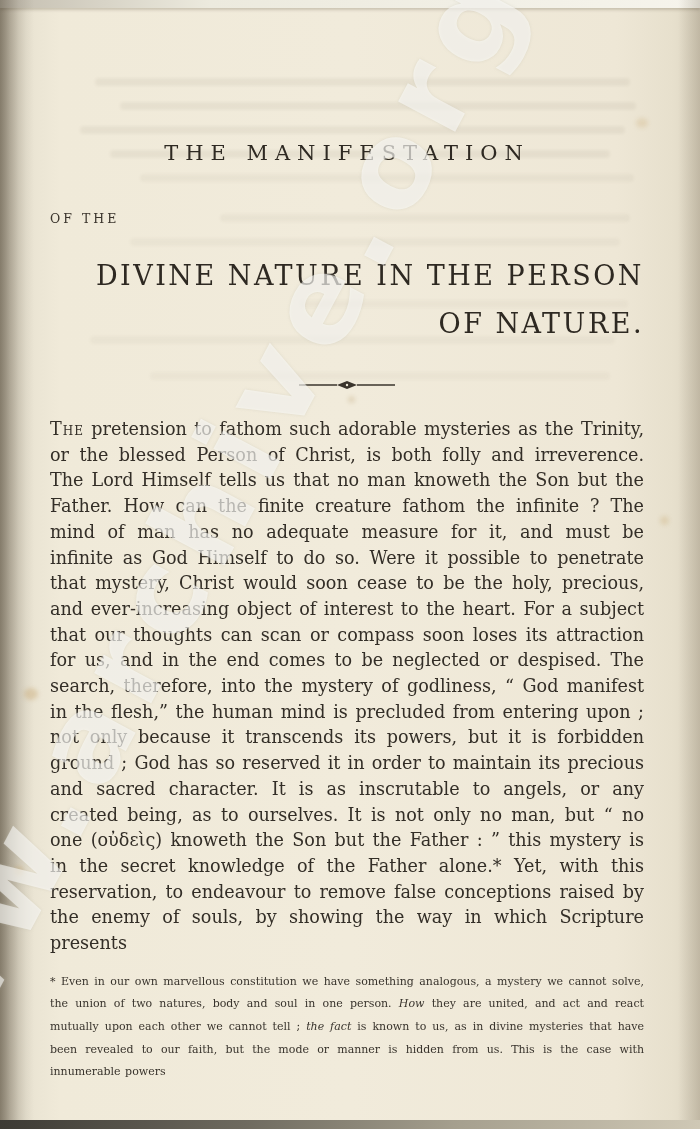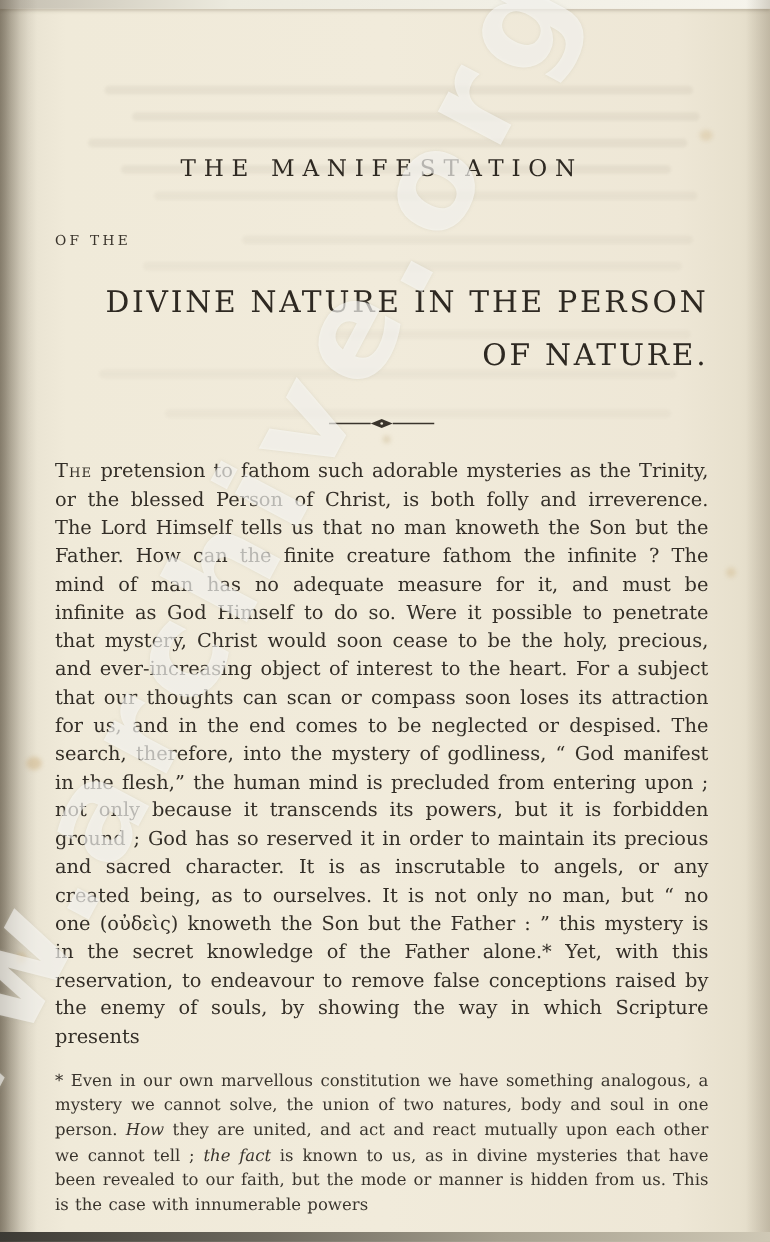--- a/index.html
+++ b/index.html
@@ -115,21 +115,21 @@
     margin: 24px 0 0 0;
     font-size: 17.6px;
     line-height: 25.7px;
     text-align: justify;
     word-spacing: 1.5px;
     color: #332e27;
   }
   .lead { font-variant: small-caps; letter-spacing: 1px; }
   .footnote {
     margin-top: 14px;
-    font-size: 15px;
+    font-size: 11px;
     line-height: 22.6px;
     text-align: justify;
     word-spacing: 1px;
     color: #38332c;
   }
   .footnote .italic { font-style: italic; }
 </style>
 </head>
 <body>
 

